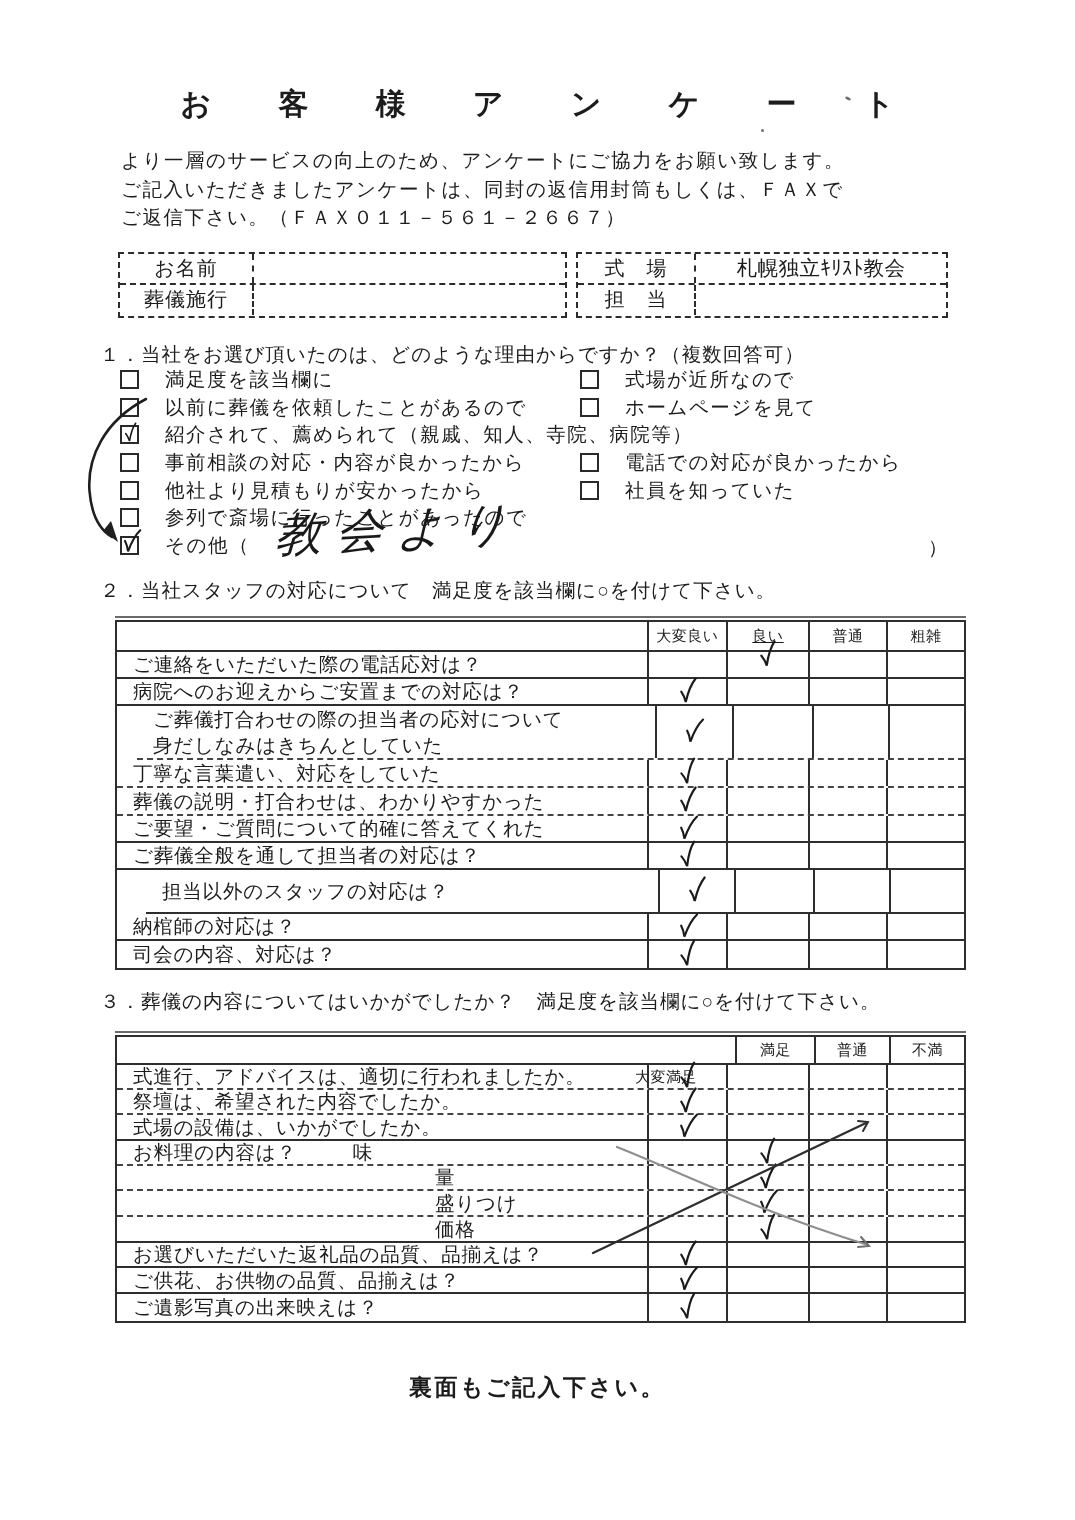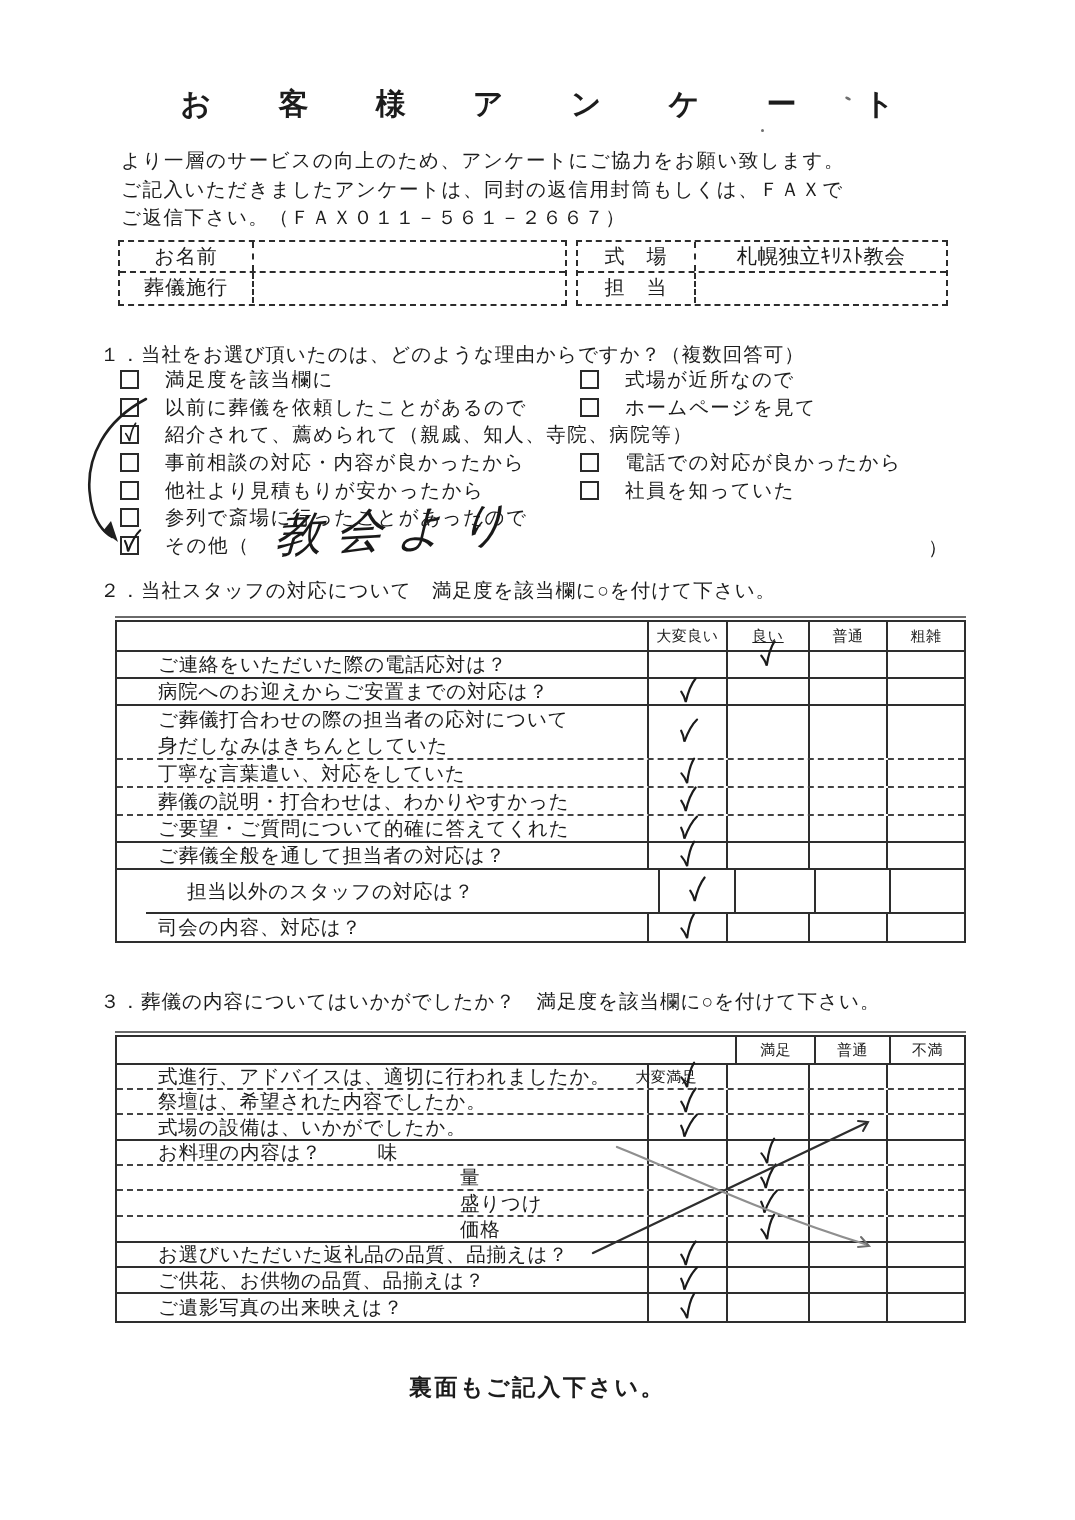--- a/index.html
+++ b/index.html
@@ -16,21 +16,21 @@
   .title{
     position:absolute;top:84px;left:0;width:100%;
     text-align:center;font-size:30px;font-weight:bold;
     letter-spacing:0.62em;text-indent:0.62em;
   }
   .intro{
     position:absolute;top:146px;left:121px;width:820px;
     font-size:19.5px;line-height:28.5px;letter-spacing:1.5px;
   }
   
-  .info-box{position:absolute;top:240px;left:118px;width:830px;height:66px;}
+  .info-box{position:absolute;top:252px;left:118px;width:830px;height:66px;}
   .ibox{position:absolute;top:0;border:2.5px dashed #2c2c2c;box-sizing:border-box;}
   .ibox-left{left:0;width:449px;height:66px;}
   .ibox-right{left:458px;width:372px;height:66px;}
   .irow{display:flex;height:30.5px;box-sizing:border-box;}
   .irow.first{border-bottom:2px dashed #2c2c2c;}
   .ilabel{
     box-sizing:border-box;border-right:2px dashed #2c2c2c;
     display:flex;align-items:center;justify-content:center;
     font-size:20px;letter-spacing:1px;white-space:nowrap;
   }
@@ -67,21 +67,21 @@
   #table2{top:620px;}
   #table3{top:1035px;}
   .tbl::before{ 
     content:"";position:absolute;left:-2px;right:-2px;top:-6px;
     border-top:2px solid #6a6a6a;
   }
   .trow{display:flex;box-sizing:border-box;border-bottom:2px solid #2e2e2e;}
   .trow:last-child{border-bottom:none;}
   .trow.dashed{border-bottom:2px dashed #444;}
   .qcell{
-    box-sizing:border-box;padding-left:41px;
+    box-sizing:border-box;padding-left:16px;
     display:flex;flex-direction:column;justify-content:center;
     font-size:19.5px;letter-spacing:0.8px;white-space:nowrap;
   }
   .qline{line-height:26px;}
   .sub-inline{margin-left:56px;display:inline;}
   .sub-deep{margin-left:302px;display:inline;}
   .qcell .wrapline{display:block;}
   .rcell{
     position:relative;box-sizing:border-box;border-left:2px solid #2e2e2e;
   }
@@ -243,21 +243,21 @@
         </div>
         <div class="rcell" style="width: 79px;">
           <svg viewBox="0 0 22 30" class="check-svg" style="transform: translate(-50%, -55%) rotate(0deg);">
             <path d="M3.5 16 C6 19.5 7.5 23.5 8.5 27.5 C10.5 19 15 7 19.5 1.5"></path>
           </svg>
         </div>
         <div class="rcell" style="width: 82px;"></div>
         <div class="rcell" style="width: 78px;"></div>
         <div class="rcell" style="width: 78px;"></div>
       </div>
-      <div class="trow dashed" style="height: 54px;">
+      <div class="trow dashed" style="height: 54px; margin-left: 20px;">
         <div class="qcell" style="width: 530px;">
           <div class="qline">ご葬儀打合わせの際の担当者の応対について</div>
           <div class="qline">身だしなみはきちんとしていた</div>
         </div>
         <div class="rcell" style="width: 79px;">
           <svg viewBox="0 0 22 30" class="check-svg" style="transform: translate(-50%, -55%) rotate(7deg);">
             <path d="M3.5 16 C6 19.5 7.5 23.5 8.5 27.5 C10.5 19 15 7 19.5 1.5"></path>
           </svg>
         </div>
         <div class="rcell" style="width: 82px;"></div>
@@ -315,20 +315,33 @@
         <div class="rcell" style="width: 82px;"></div>
         <div class="rcell" style="width: 78px;"></div>
         <div class="rcell" style="width: 78px;"></div>
       </div>
       <div class="trow" style="height: 44px; margin-left: 29px;">
         <div class="qcell" style="width: 530px;">
           <span class="wrapline"><span>担当以外のスタッフの対応は？</span></span>
         </div>
         <div class="rcell" style="width: 79px;">
           <svg viewBox="0 0 22 30" class="check-svg" style="transform: translate(-50%, -55%) rotate(0deg);">
+            <path d="M3.5 16 C6 19.5 7.5 23.5 8.5 27.5 C10.5 19 15 7 19.5 1.5"></path>
+          </svg>
+        </div>
+        <div class="rcell" style="width: 82px;"></div>
+        <div class="rcell" style="width: 78px;"></div>
+        <div class="rcell" style="width: 78px;"></div>
+      </div>
+      <div class="trow" style="height: 27px;">
+        <div class="qcell" style="width: 530px;">
+          <span class="wrapline"><span>納棺師の対応は？</span></span>
+        </div>
+        <div class="rcell" style="width: 79px;">
+          <svg viewBox="0 0 22 30" class="check-svg" style="transform: translate(-50%, -55%) rotate(7deg);">
             <path d="M3.5 16 C6 19.5 7.5 23.5 8.5 27.5 C10.5 19 15 7 19.5 1.5"></path>
           </svg>
         </div>
         <div class="rcell" style="width: 82px;"></div>
         <div class="rcell" style="width: 78px;"></div>
         <div class="rcell" style="width: 78px;"></div>
       </div>
       <div class="trow" style="height: 27px;">
         <div class="qcell" style="width: 530px;">
           <span class="wrapline"><span>司会の内容、対応は？</span></span>

